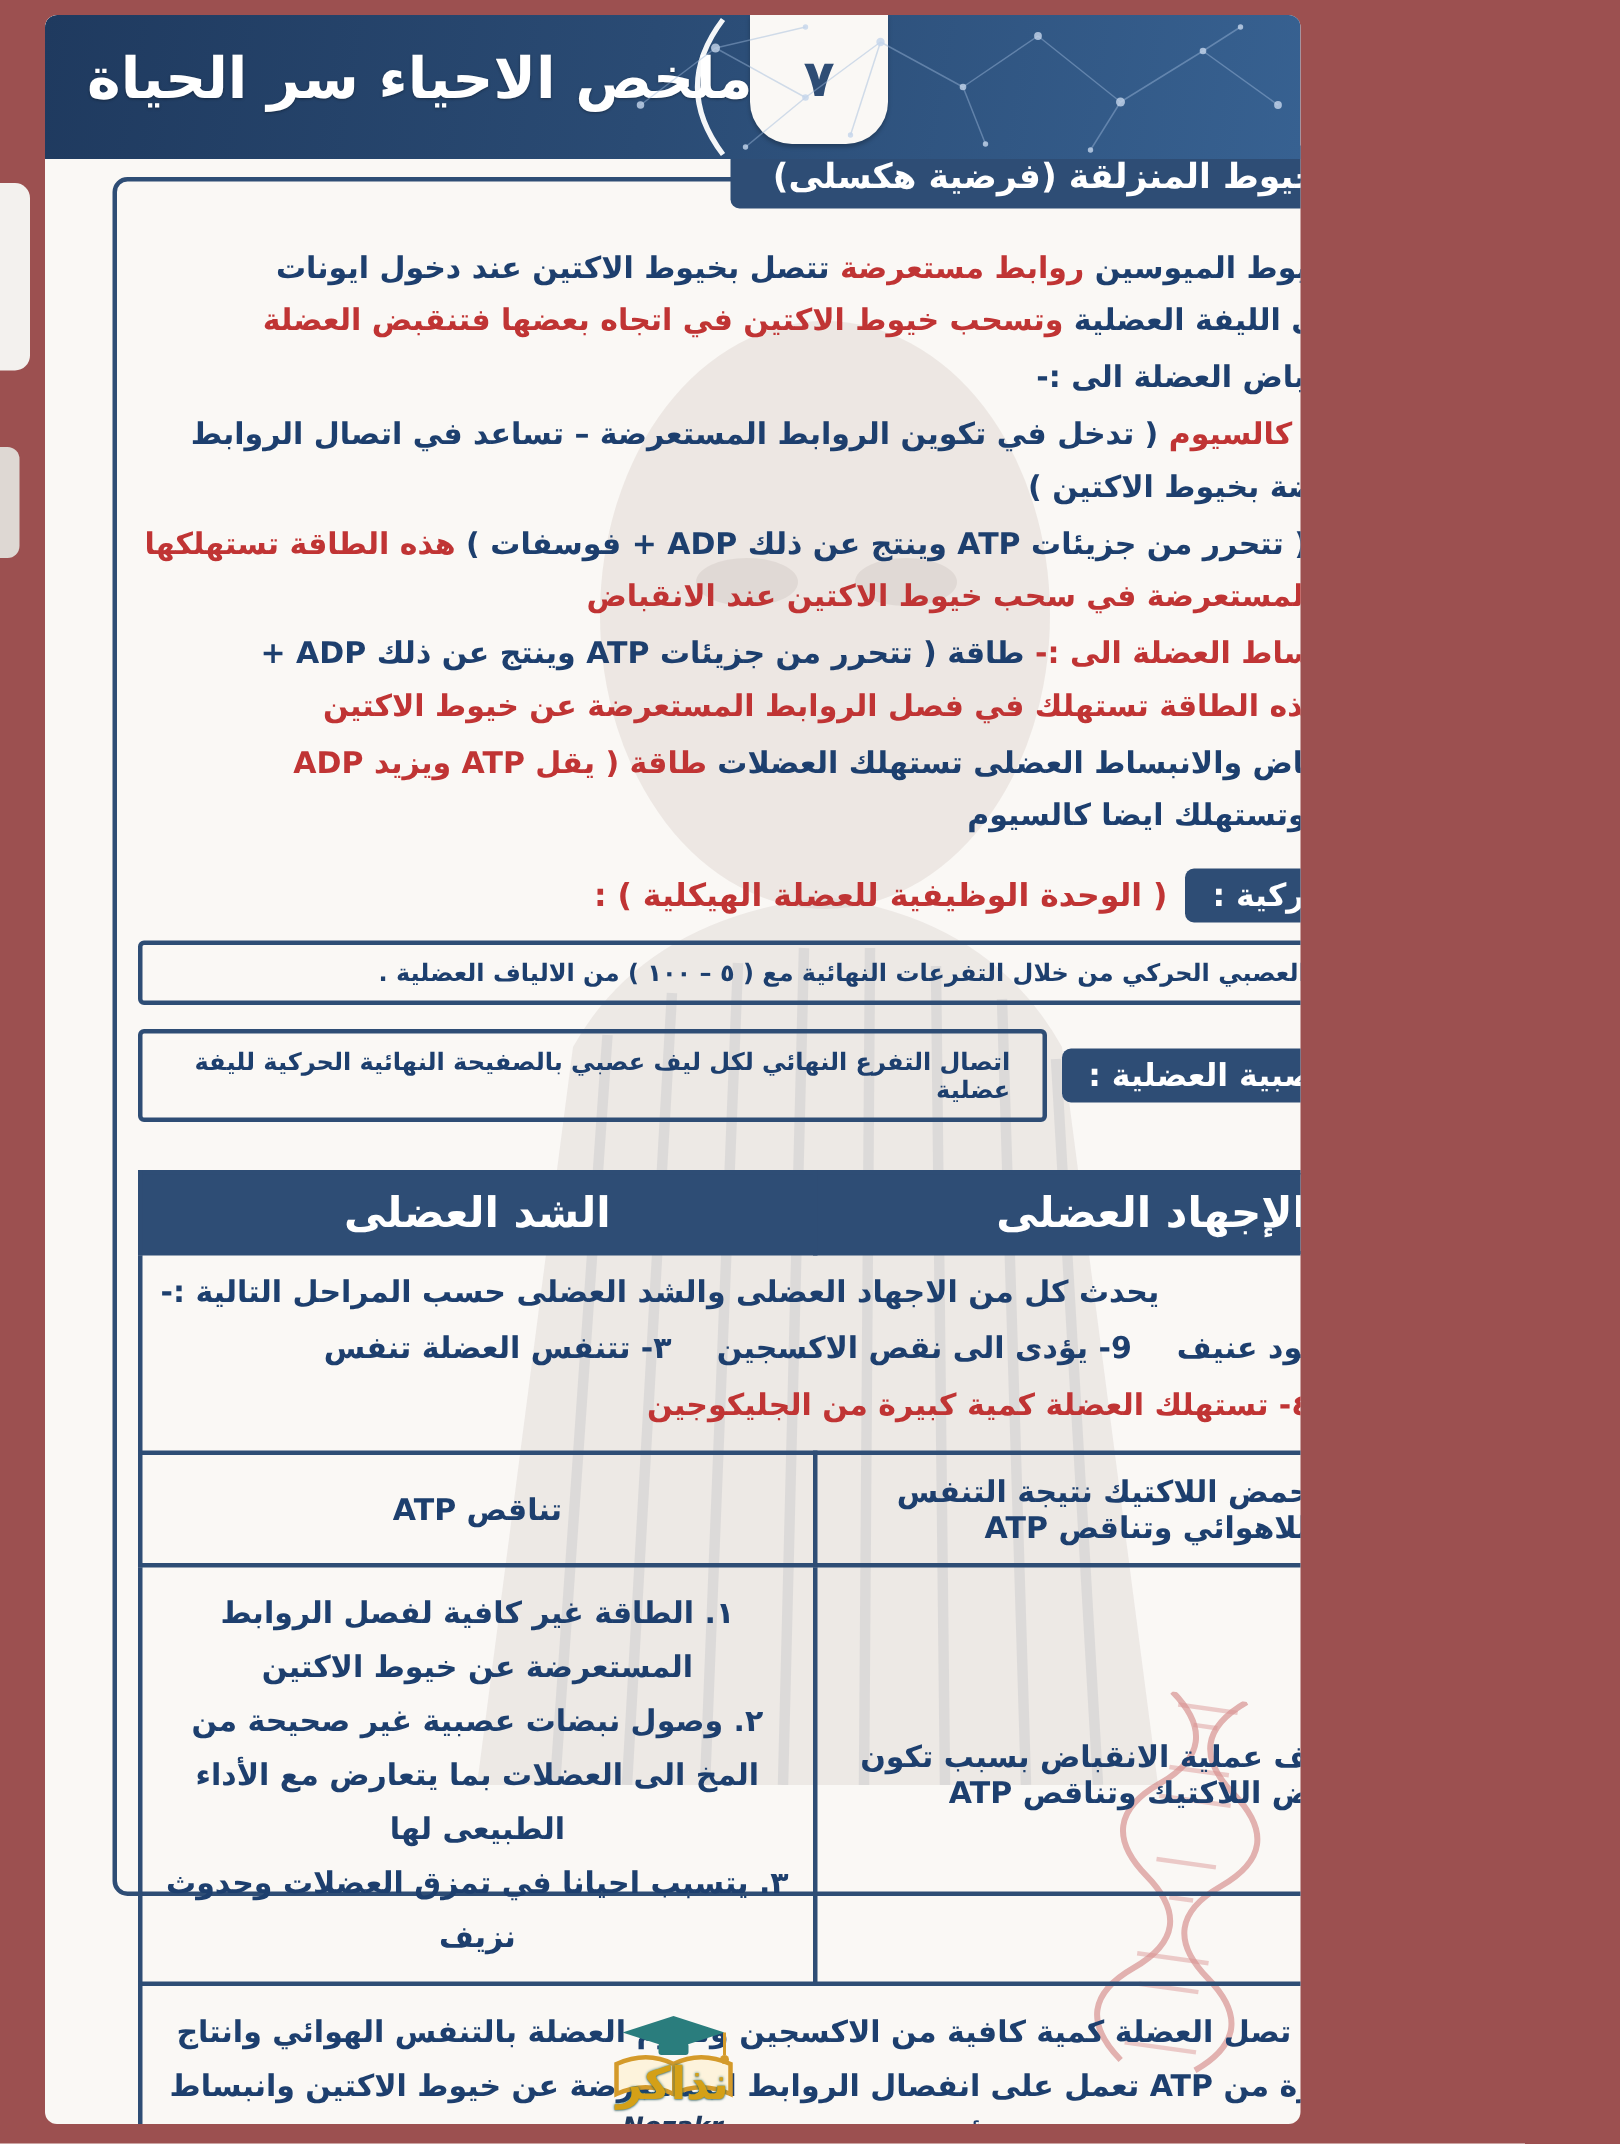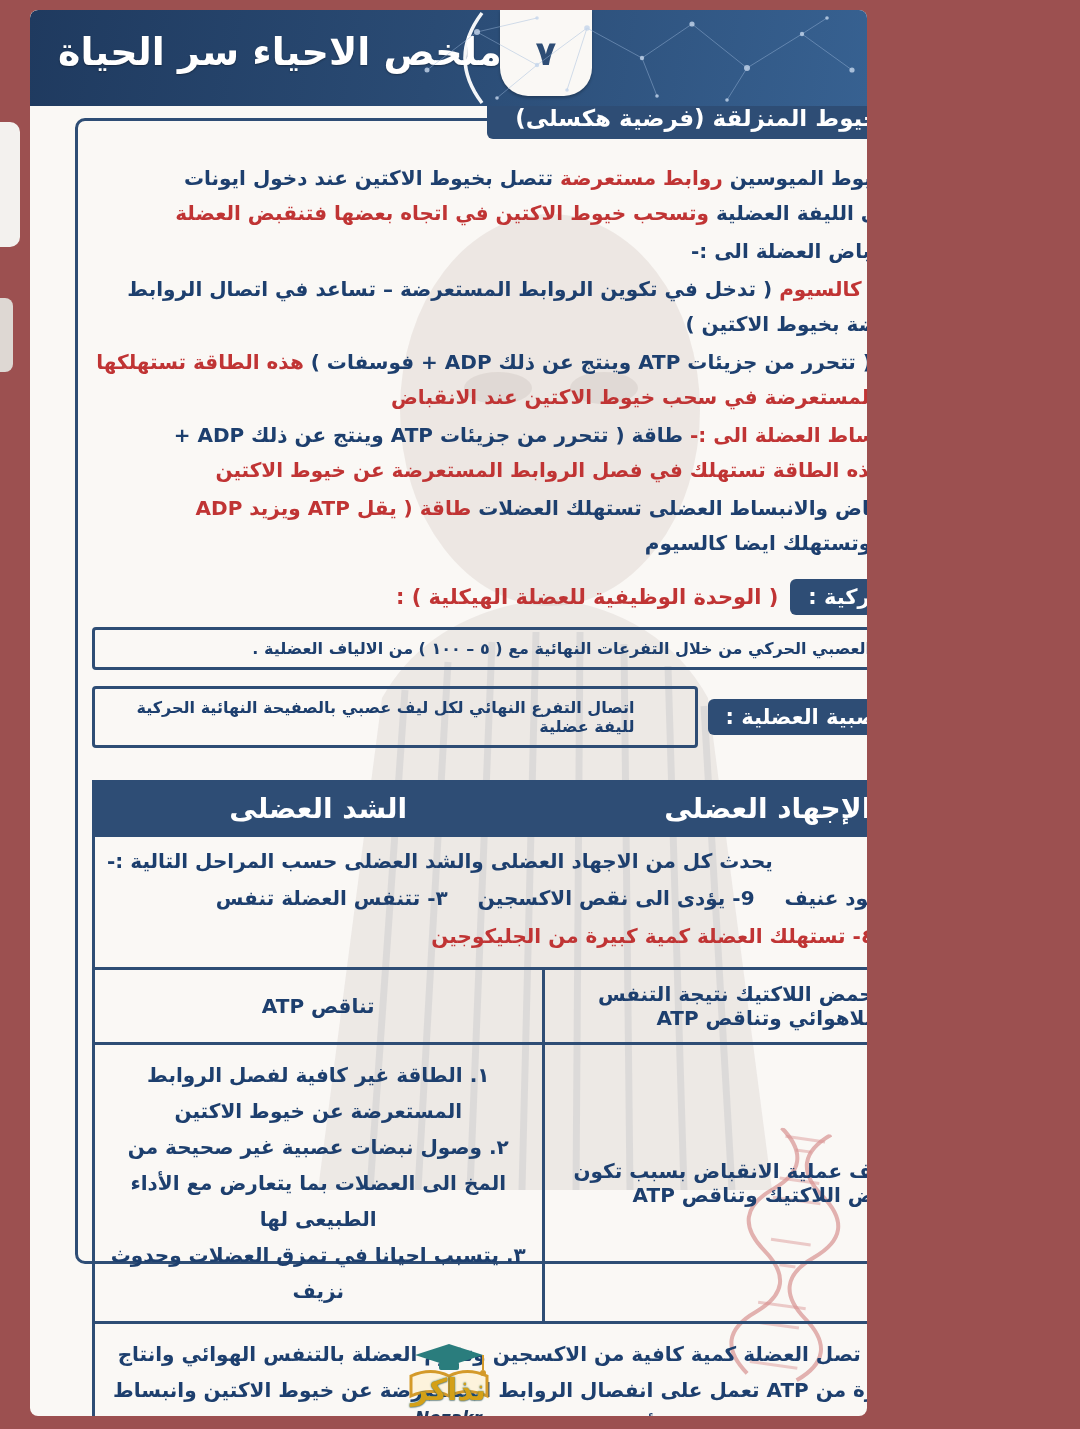--- a/index.html
+++ b/index.html
@@ -78,21 +78,21 @@
     border-radius:6px; white-space:nowrap;
   }
   .unit-subtitle { color: var(--red, #c03434); font-size:21px; font-weight:bold; }
   .def-box {
     border:3px solid var(--navy, #2e4d75); border-radius:4px;
     padding:9px 18px; font-size:16px; font-weight:bold;
     color:#1d3f6e; margin-top:12px; text-align:right;
   }
   .junction-row { display:flex; align-items:stretch; gap:10px; margin-top:16px; }
   .junction-row .badge-pill { align-self:center; }
-  .junction-row .def-box { flex:1; margin-top:0; padding-right:60px; }
+  .junction-row .def-box { flex:1; margin-top:0; padding-right:21px; }
   
   .muscle-table { width:100%; border-collapse:collapse; margin-top:32px; }
   .muscle-table th, .muscle-table td { border:3px solid var(--navy, #2e4d75); }
   .muscle-table th {
     background: var(--navy, #2e4d75); color:#fff;
     font-size:28px; font-weight:bold; padding:9px; text-align:center; width:50%;
   }
   .muscle-table td {
     font-size:20px; font-weight:bold; padding:12px 12px;
     color:#1d3f6e; vertical-align:middle;

